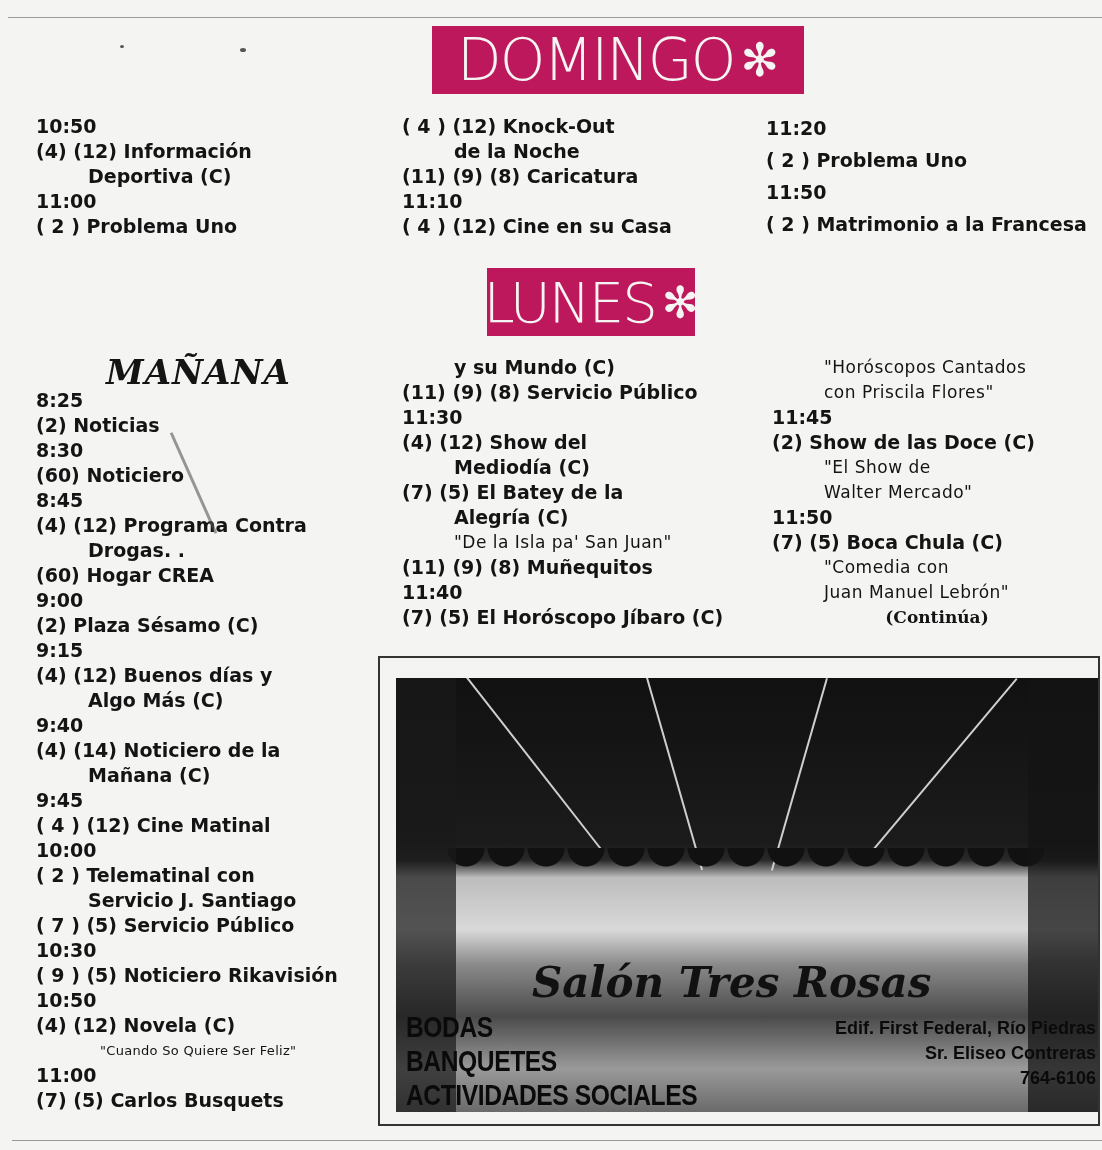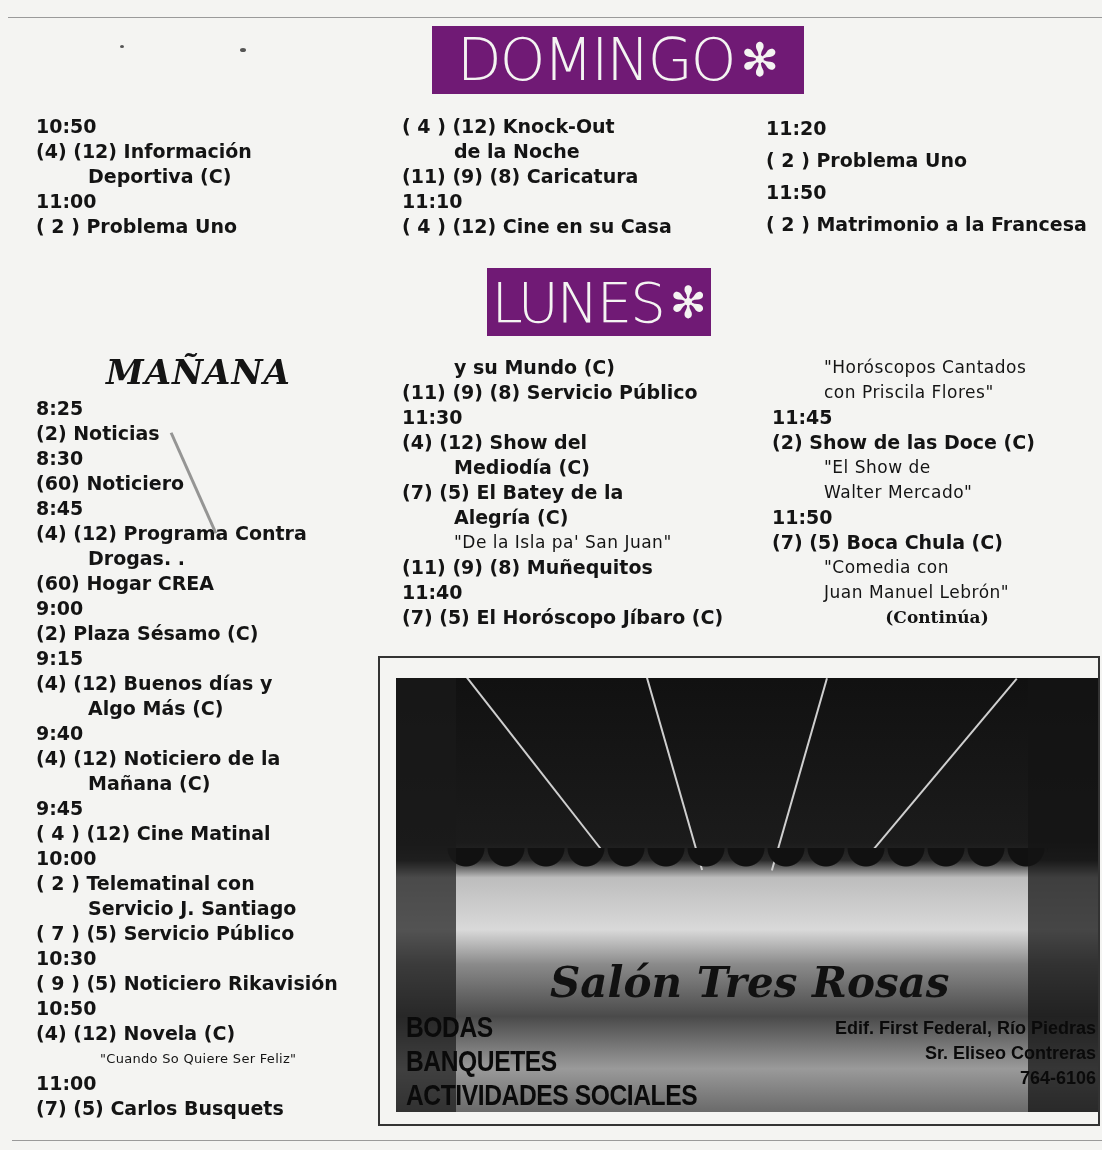--- a/index.html
+++ b/index.html
@@ -10,21 +10,21 @@
     color: #141414;
   }
   .rule { position: absolute; height: 1px; background: #9a9a9a; }
   .col { position: absolute; font-weight: bold; font-size: 19px; line-height: 25px; }
   .col .ln { white-space: nowrap; }
   .time { text-align: left; }
   .indent { padding-left: 52px; }
   .sub { font-weight: normal; font-size: 17px; letter-spacing: 0.5px; }
   .sub-small { font-weight: normal; font-size: 13px; letter-spacing: 0.3px; padding-left: 64px; }
   .banner {
-    position: absolute; background: #701a75; color: #f4f4f2;
+    position: absolute; background: #be185d; color: #f4f4f2;
     font-family: "DejaVu Sans", sans-serif; font-weight: 200;
     display: flex; align-items: center; justify-content: center;
     letter-spacing: -2px;
   }
   .banner .star { font-weight: bold; margin-left: 6px; letter-spacing: 0; }
   .heading-serif {
     position: absolute; font-family: "DejaVu Serif", serif; font-weight: bold;
     font-size: 34px; letter-spacing: 1px; font-style: italic;
   }
   .continua { font-family: "DejaVu Serif", serif; font-weight: bold; font-size: 17px; text-align: center; }
@@ -39,21 +39,21 @@
     overflow: hidden;
   }
   .ceiling-line { position: absolute; width: 2px; background: #cfcfcf; transform-origin: top left; }
   .scallop {
     position: absolute; top: 170px; left: 50px; right: 50px; height: 24px;
     background: radial-gradient(circle at 50% 0, #111 18px, transparent 19px) repeat-x;
     background-size: 40px 24px;
   }
   .ad-text { position: absolute; font-family: "Liberation Sans", sans-serif; font-weight: bold; color: #0a0a0a; }
   .ad-left { left: 26px; top: 352px; font-size: 30px; line-height: 34px; transform: scaleX(0.82); transform-origin: left; letter-spacing: -0.5px; }
-  .ad-script { left: 170px; top: 300px; font-family: "DejaVu Serif", serif; font-style: italic; font-size: 42px; font-weight: bold; color: #111; }
+  .ad-script { left: 152px; top: 300px; font-family: "DejaVu Serif", serif; font-style: italic; font-size: 42px; font-weight: bold; color: #111; }
   .ad-right { right: 2px; top: 358px; text-align: right; font-size: 18px; line-height: 25px; }
   .speck { position: absolute; background: #555; border-radius: 50%; }
 </style>
 </head>
 <body>
 
 <div class="rule" style="left:8px; top:17px; width:1094px;"></div>
 <div class="rule" style="left:12px; top:1140px; width:1090px;"></div>
 
 <div class="banner" style="left:432px; top:26px; width:372px; height:68px; font-size:58px;">
@@ -75,43 +75,43 @@
     <div class="ln time">11:10</div>
     <div class="ln">( 4 ) (12) Cine en su Casa</div>
   </div>
 <div class="col" style="left:766px; top:112px; width:336px; line-height:32px;" id="d3">
     <div class="ln time">11:20</div>
     <div class="ln">( 2 ) Problema Uno</div>
     <div class="ln time">11:50</div>
     <div class="ln">( 2 ) Matrimonio a la Francesa</div>
   </div>
 
-<div class="banner" style="left:487px; top:268px; width:224px; height:68px; font-size:56px;">
+<div class="banner" style="left:487px; top:268px; width:208px; height:68px; font-size:56px;">
   <span>LUNES</span>
   <span class="star" style="font-size:44px;">✻</span>
 </div>
 
 <div class="heading-serif" style="left:106px; top:352px;">MAÑANA</div>
 
-<div class="col" style="left:36px; top:396px; width:340px;" id="l1">
+<div class="col" style="left:36px; top:388px; width:340px;" id="l1">
     <div class="ln time">8:25</div>
     <div class="ln">(2) Noticias</div>
     <div class="ln time">8:30</div>
     <div class="ln">  (60) Noticiero</div>
     <div class="ln time">8:45</div>
     <div class="ln">(4) (12) Programa Contra</div>
     <div class="ln indent">Drogas. .</div>
     <div class="ln">(60) Hogar CREA</div>
     <div class="ln time">9:00</div>
     <div class="ln">(2) Plaza Sésamo (C)</div>
     <div class="ln time">9:15</div>
     <div class="ln">(4) (12) Buenos días y</div>
     <div class="ln indent">Algo Más (C)</div>
     <div class="ln time">9:40</div>
-    <div class="ln">(4) (12) Noticiero de la</div>
+    <div class="ln">(4) (14) Noticiero de la</div>
     <div class="ln indent">Mañana (C)</div>
     <div class="ln time">9:45</div>
     <div class="ln">( 4 ) (12) Cine Matinal</div>
     <div class="ln time">10:00</div>
     <div class="ln">( 2 ) Telematinal con</div>
     <div class="ln indent">Servicio J. Santiago</div>
     <div class="ln">( 7 ) (5) Servicio Público</div>
     <div class="ln time">10:30</div>
     <div class="ln">( 9 ) (5) Noticiero Rikavisión</div>
     <div class="ln time">10:50</div>

